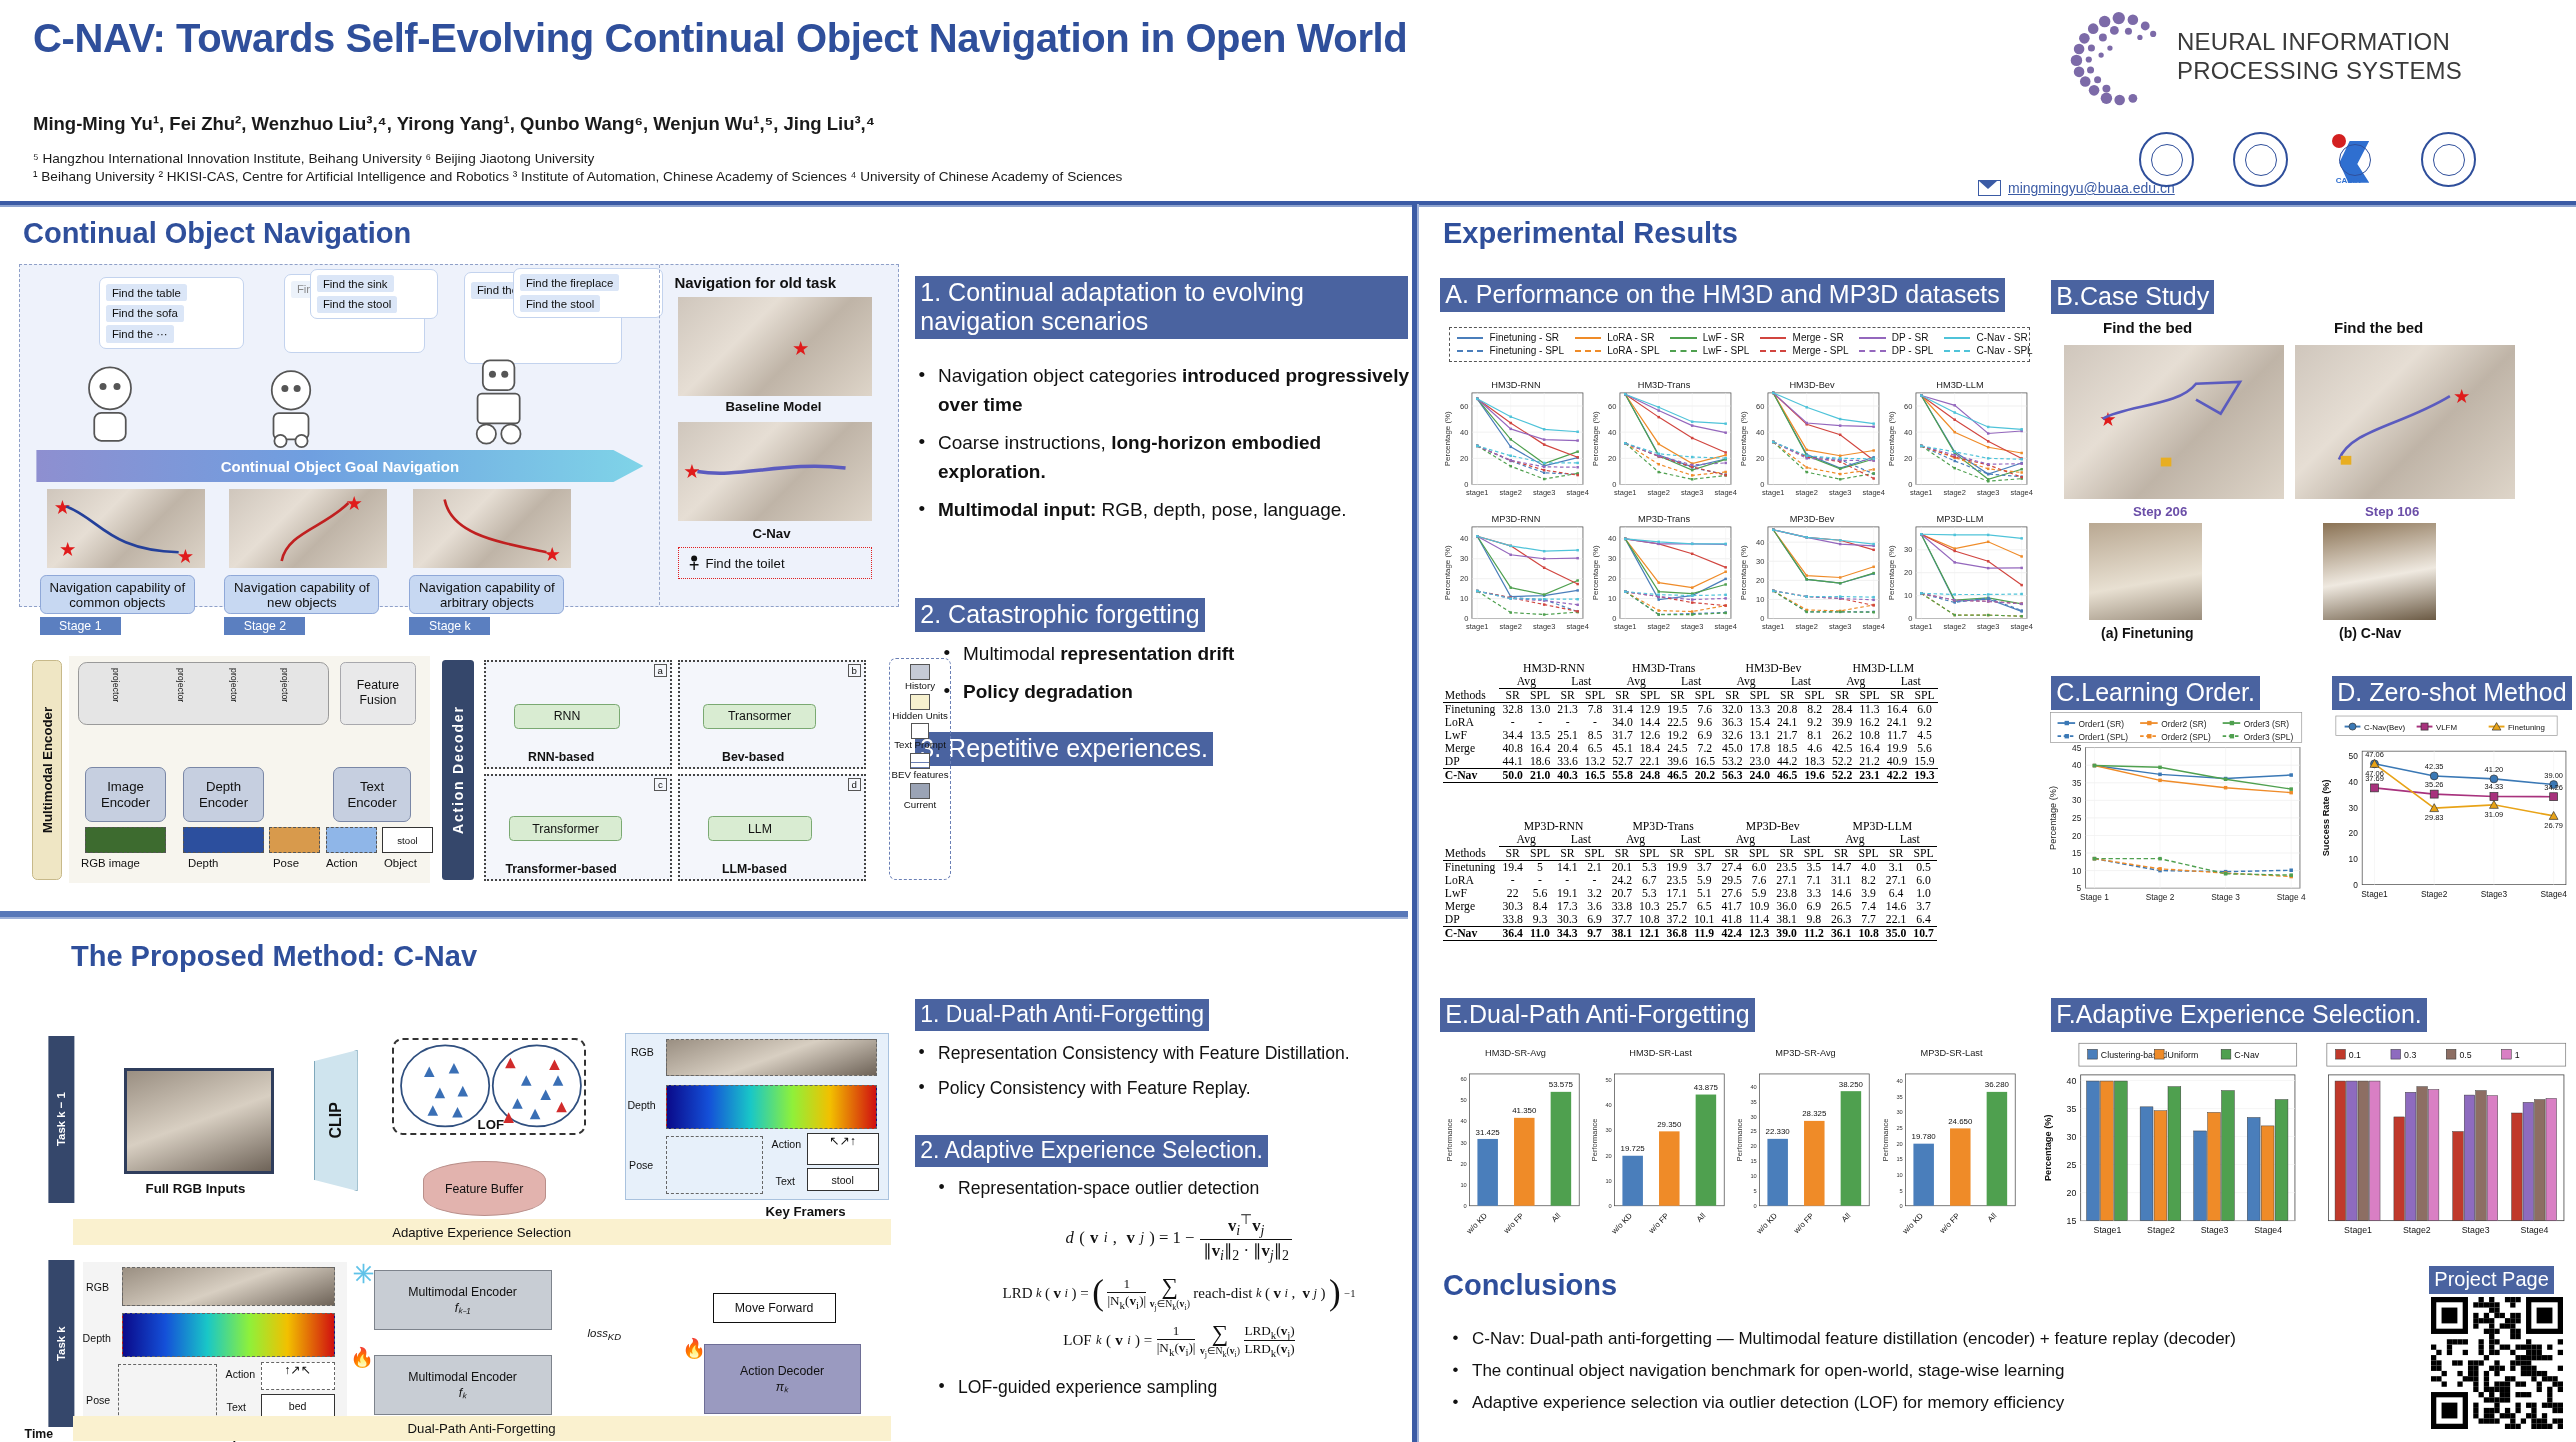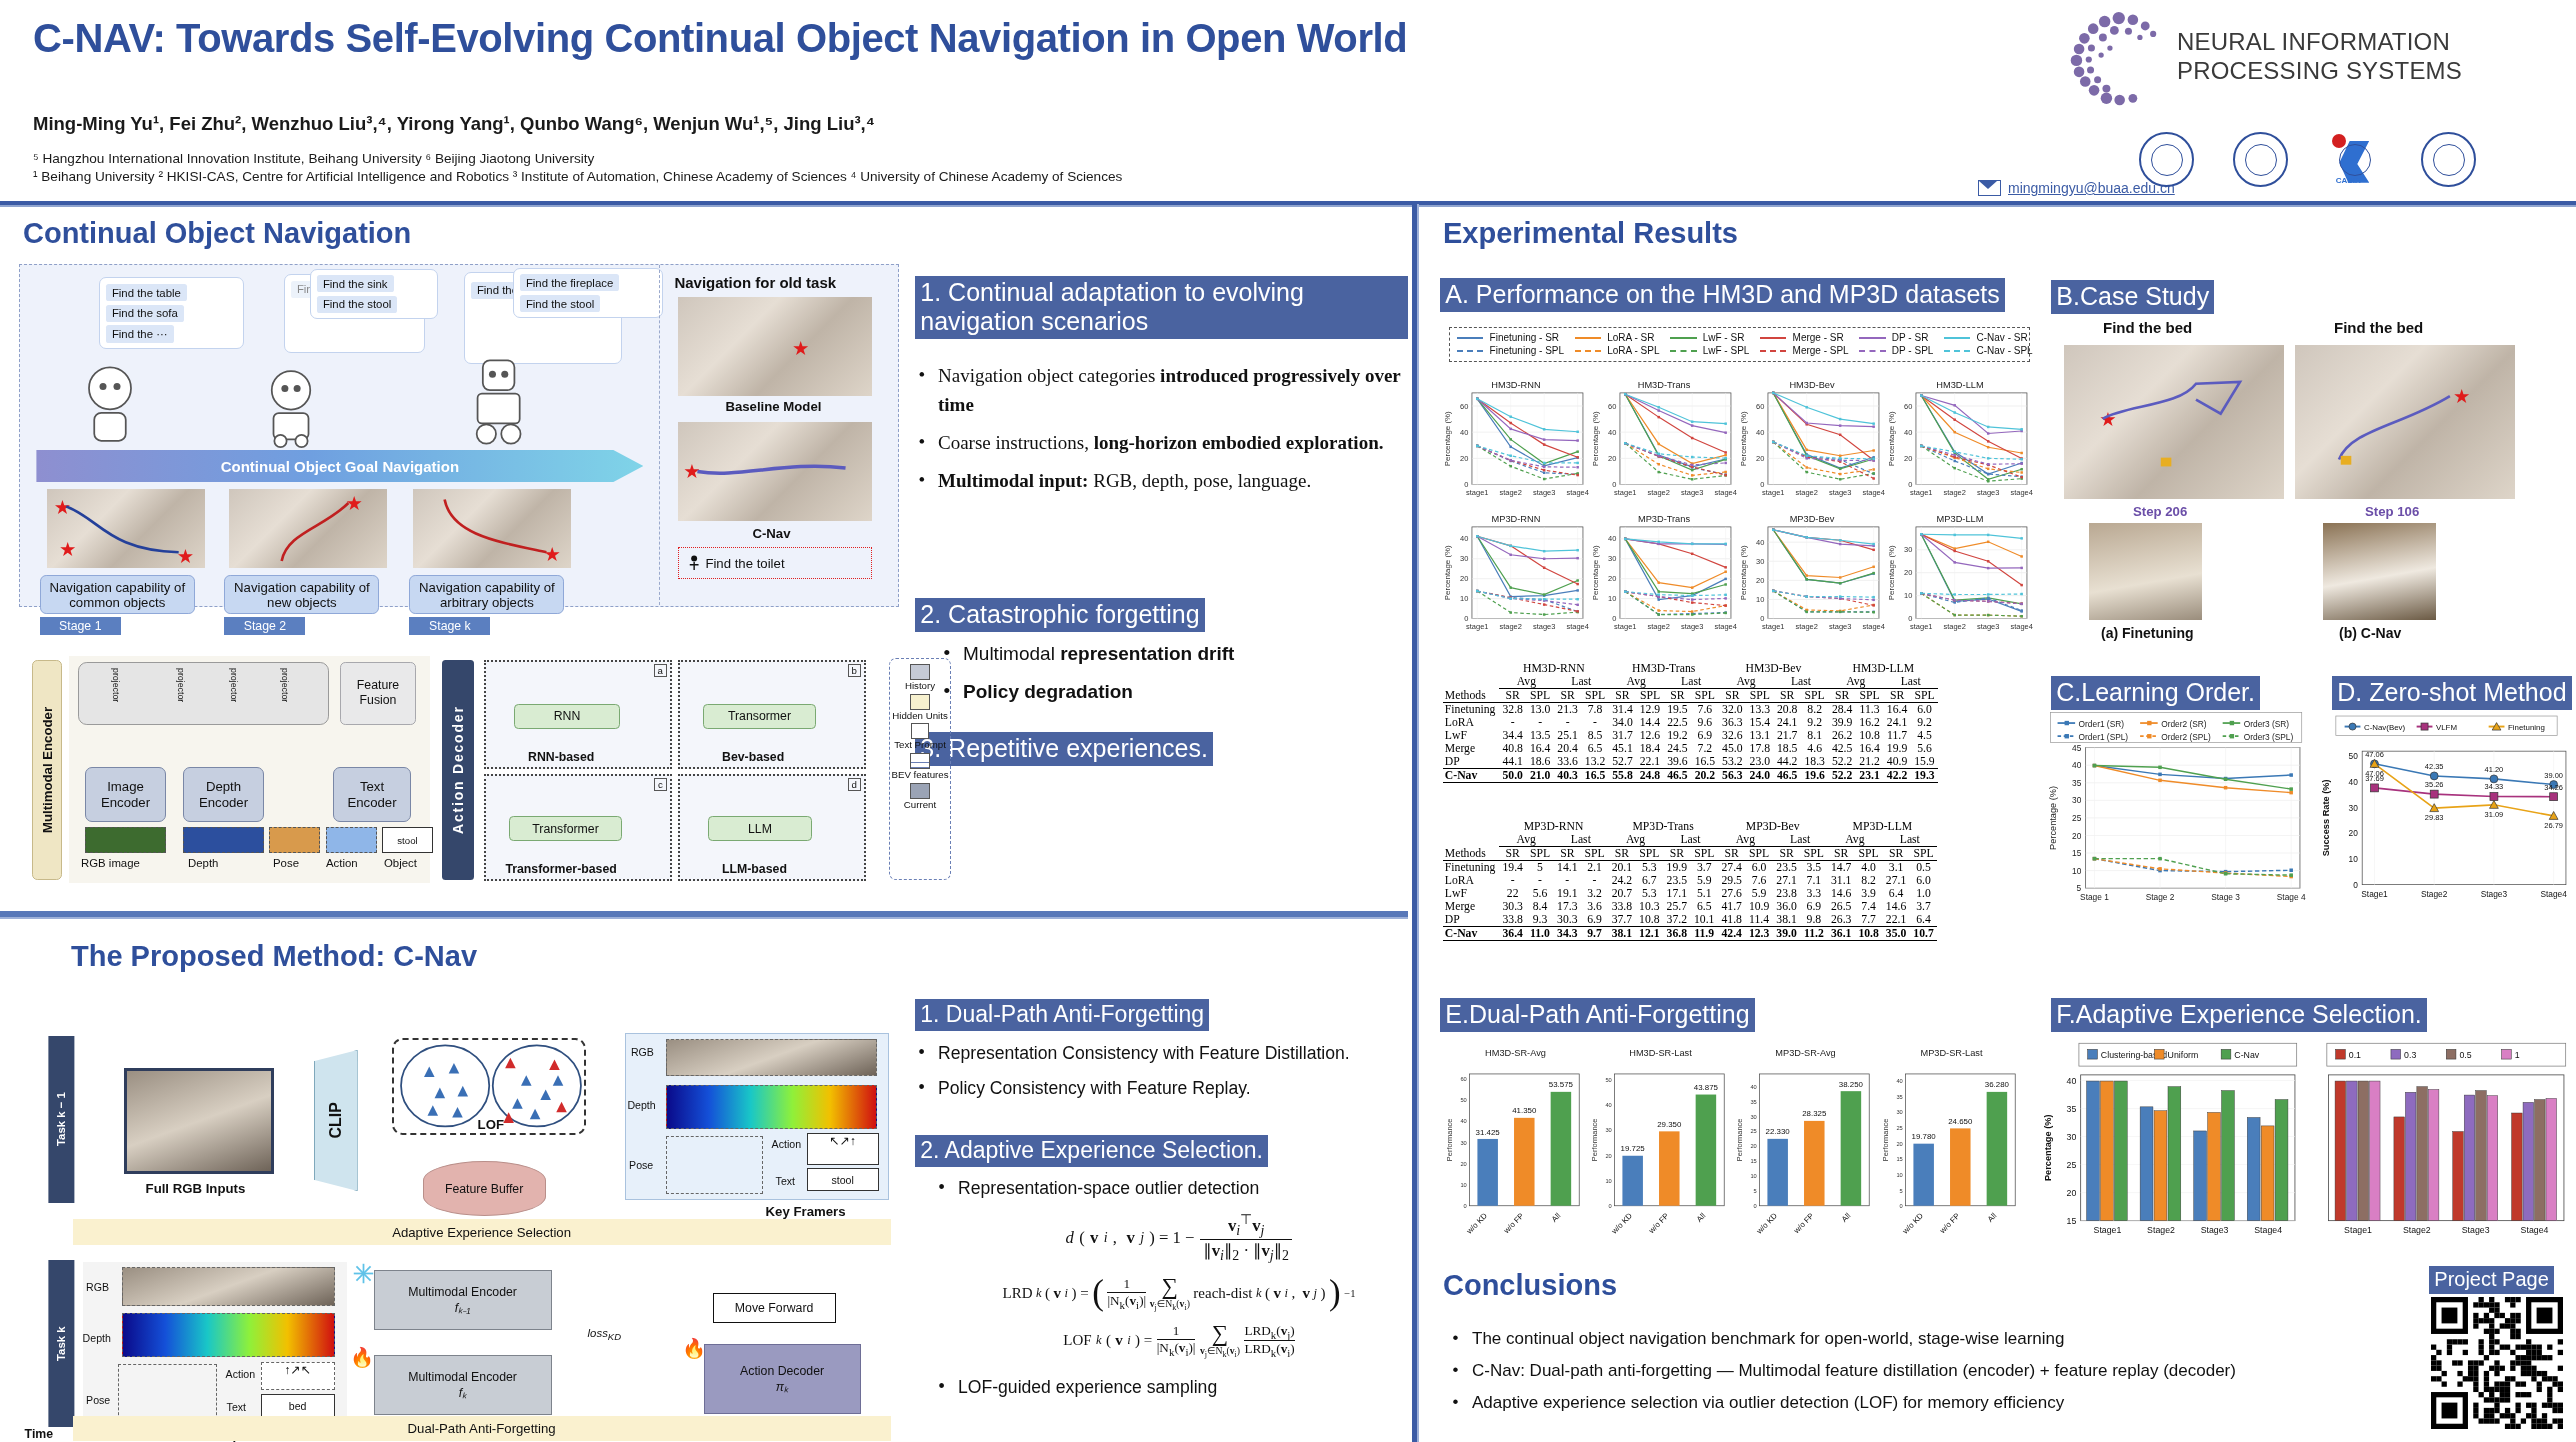--- a/index.html
+++ b/index.html
@@ -298,21 +298,21 @@
         <svg width="12.3" height="16" viewBox="0 0 14 18">
             <circle cx="7" cy="4" r="3.4" fill="#111"></circle>
             <path d="M7 8 L7 17 M2 11 L12 11" stroke="#111" stroke-width="1.6"></path>
           </svg>
         <span>Find the toilet</span>
       </div>
     </div>
   </div>
 
   <div class="banner lg wrap" style="left:915px; top:276px; width:493px;">1. Continual adaptation to evolving navigation scenarios</div>
-  <div class="bullets" style="left:915px; top:361px; width:502px;font-family:Liberation Serif, serif;">
+  <div class="bullets" style="left:915px; top:361px; width:502px;">
     <ul>
       <li>Navigation object categories <span class="b">introduced progressively over time</span></li>
       <li>Coarse instructions, <span class="b">long-horizon embodied exploration.</span></li>
       <li><span class="b">Multimodal input:</span> RGB, depth, pose, language.</li>
     </ul>
   </div>
 
   <div class="banner lg" style="left:915px; top:598px;">2. Catastrophic forgetting</div>
   <div class="bullets" style="left:940px; top:639px; width:475px;">
     <ul>
@@ -1891,22 +1891,22 @@
         <rect x="230.37" y="85.4153846153846" width="12.019800000000002" height="122.5846153846154" fill="#c0392b" stroke="#333" stroke-width="0.5"></rect>
         <rect x="243.435" y="73.28461538461539" width="12.019800000000002" height="134.7153846153846" fill="#8e6bbf" stroke="#333" stroke-width="0.5"></rect>
         <rect x="256.5" y="70.09230769230768" width="12.019800000000002" height="137.90769230769232" fill="#8d6e63" stroke="#333" stroke-width="0.5"></rect>
         <rect x="269.565" y="68.81538461538463" width="12.019800000000002" height="139.18461538461537" fill="#d97fc4" stroke="#333" stroke-width="0.5"></rect>
         <text x="256.5" y="222" font-size="10" text-anchor="middle" font-family="&quot;Liberation Sans&quot;, sans-serif" fill="#111">Stage4</text>
       </svg></div>
 
   <div class="sec-h" style="left:1443px; top:1269px;">Conclusions</div>
   <div class="bullets" style="left:1449px; top:1327px; width:880px; font-size:17px; line-height:23px;">
     <ul>
+      <li>C-Nav: Dual-path anti-forgetting — Multimodal feature distillation (encoder) + feature replay (decoder)</li>
       <li>The continual object navigation benchmark  for open-world, stage-wise learning</li>
-      <li>C-Nav: Dual-path anti-forgetting — Multimodal feature distillation (encoder) + feature replay (decoder)</li>
       <li>Adaptive experience selection via outlier detection (LOF) for memory efficiency</li>
     </ul>
   </div>
 
   <div class="banner" style="left:2429px; top:1266px; font-size:20px;">Project Page</div>
   <div id="qr" style="position:absolute;left:2431px;top:1297px;width:132px;height:132px;background:#fff;"><svg width="132" height="132" viewBox="0 0 150 150">
         <rect x="0" y="0" width="150" height="150" fill="#fff"></rect>
         <rect x="54" y="0" width="6" height="6" fill="#000"></rect>
         <rect x="66" y="0" width="6" height="6" fill="#000"></rect>
         <rect x="84" y="0" width="6" height="6" fill="#000"></rect>

